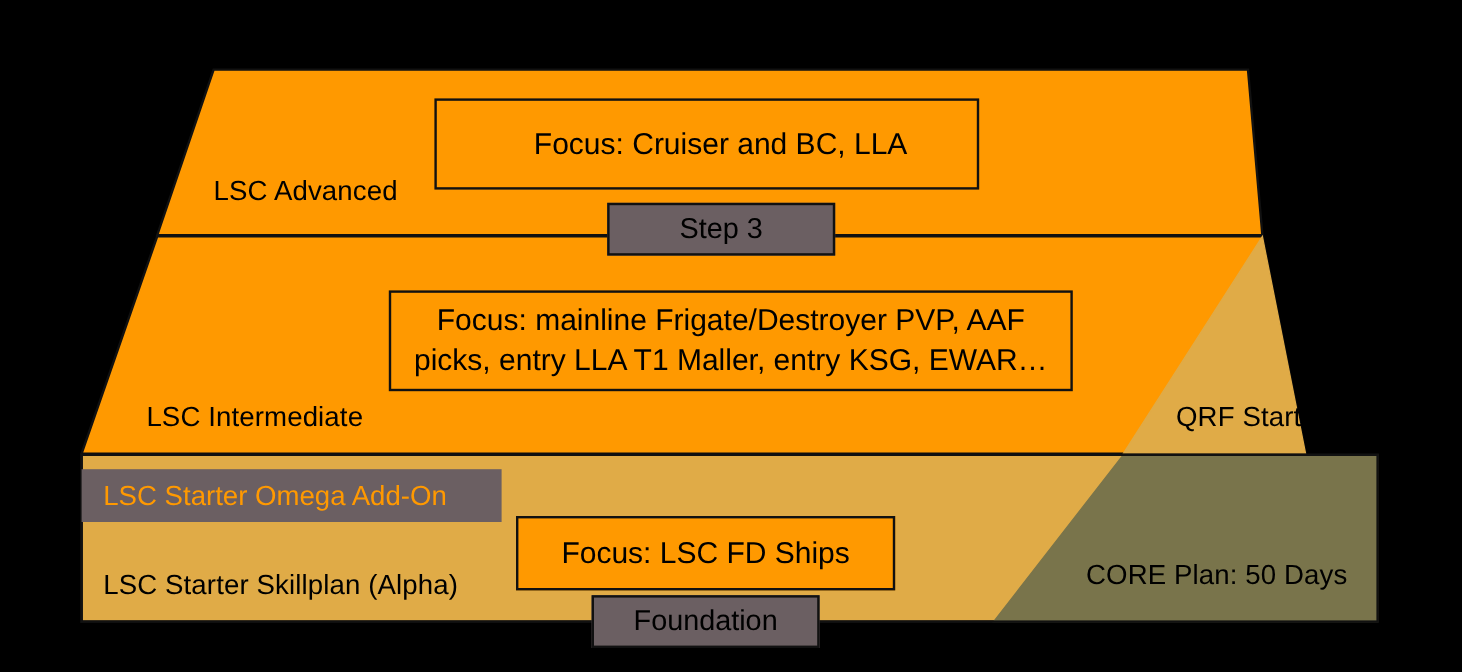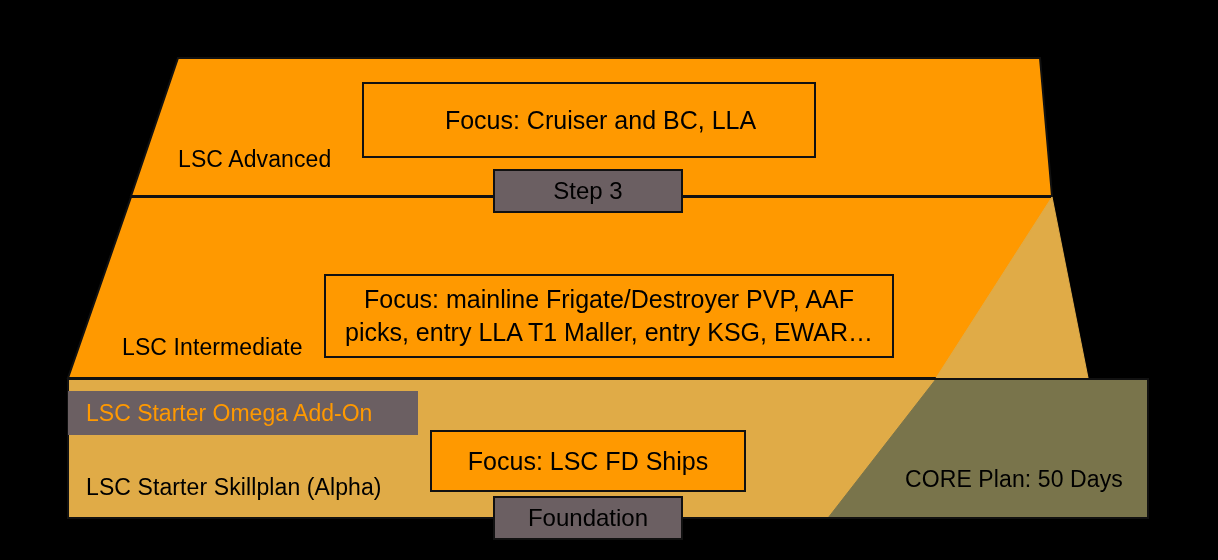--- a/index.html
+++ b/index.html
@@ -84,30 +84,31 @@
 
     <polygon points="936,379 1148,379 1148,518 828,518" fill="#79744B" stroke="#79744B" stroke-width="1"></polygon>
 
     <rect x="68" y="379" width="1080" height="139" fill="none" stroke="#111111" stroke-width="2"></rect>
   </svg>
 
   <div class="tier-label" style="left:178px; top:146px;">LSC Advanced</div>
 
   <div class="tier-label" style="left:122px; top:334px;">LSC Intermediate</div>
 
+  <div class="tier-label" style="left:980px; top:334px;">QRF Starter</div>
 
   <div class="tier-label" style="left:86px; top:474px;">LSC Starter Skillplan (Alpha)</div>
 
   <div class="tier-label" style="left:905px; top:466px;">CORE Plan: 50 Days</div>
 
   <div class="focus-box" style="left:362px; top:82px; width:454px; height:76px;padding-left:31px;">Focus: Cruiser and BC, LLA</div>
 
-  <div class="step-box" style="left:493px; top:169px; width:190px; height:44px;">Step 3</div>
+  <div class="step-box" style="left:506px; top:169px; width:190px; height:44px;">Step 3</div>
 
-  <div class="focus-box" style="left:324px; top:274px; width:570px; height:84px; flex-direction:column;">
+  <div class="focus-box" style="left:324px; top:242px; width:570px; height:84px; flex-direction:column;">
     <span>Focus: mainline Frigate/Destroyer PVP, AAF</span>
     <span>picks, entry LLA T1 Maller, entry KSG, EWAR…</span>
   </div>
 
 
   <div class="omega-box" style="left:68px; top:391px; width:350px; height:44px;">LSC Starter Omega Add-On</div>
 
   <div class="focus-box" style="left:430px; top:430px; width:316px; height:62px;">Focus: LSC FD Ships</div>
 
   <div class="step-box" style="left:493px; top:496px; width:190px; height:44px;">Foundation</div>

